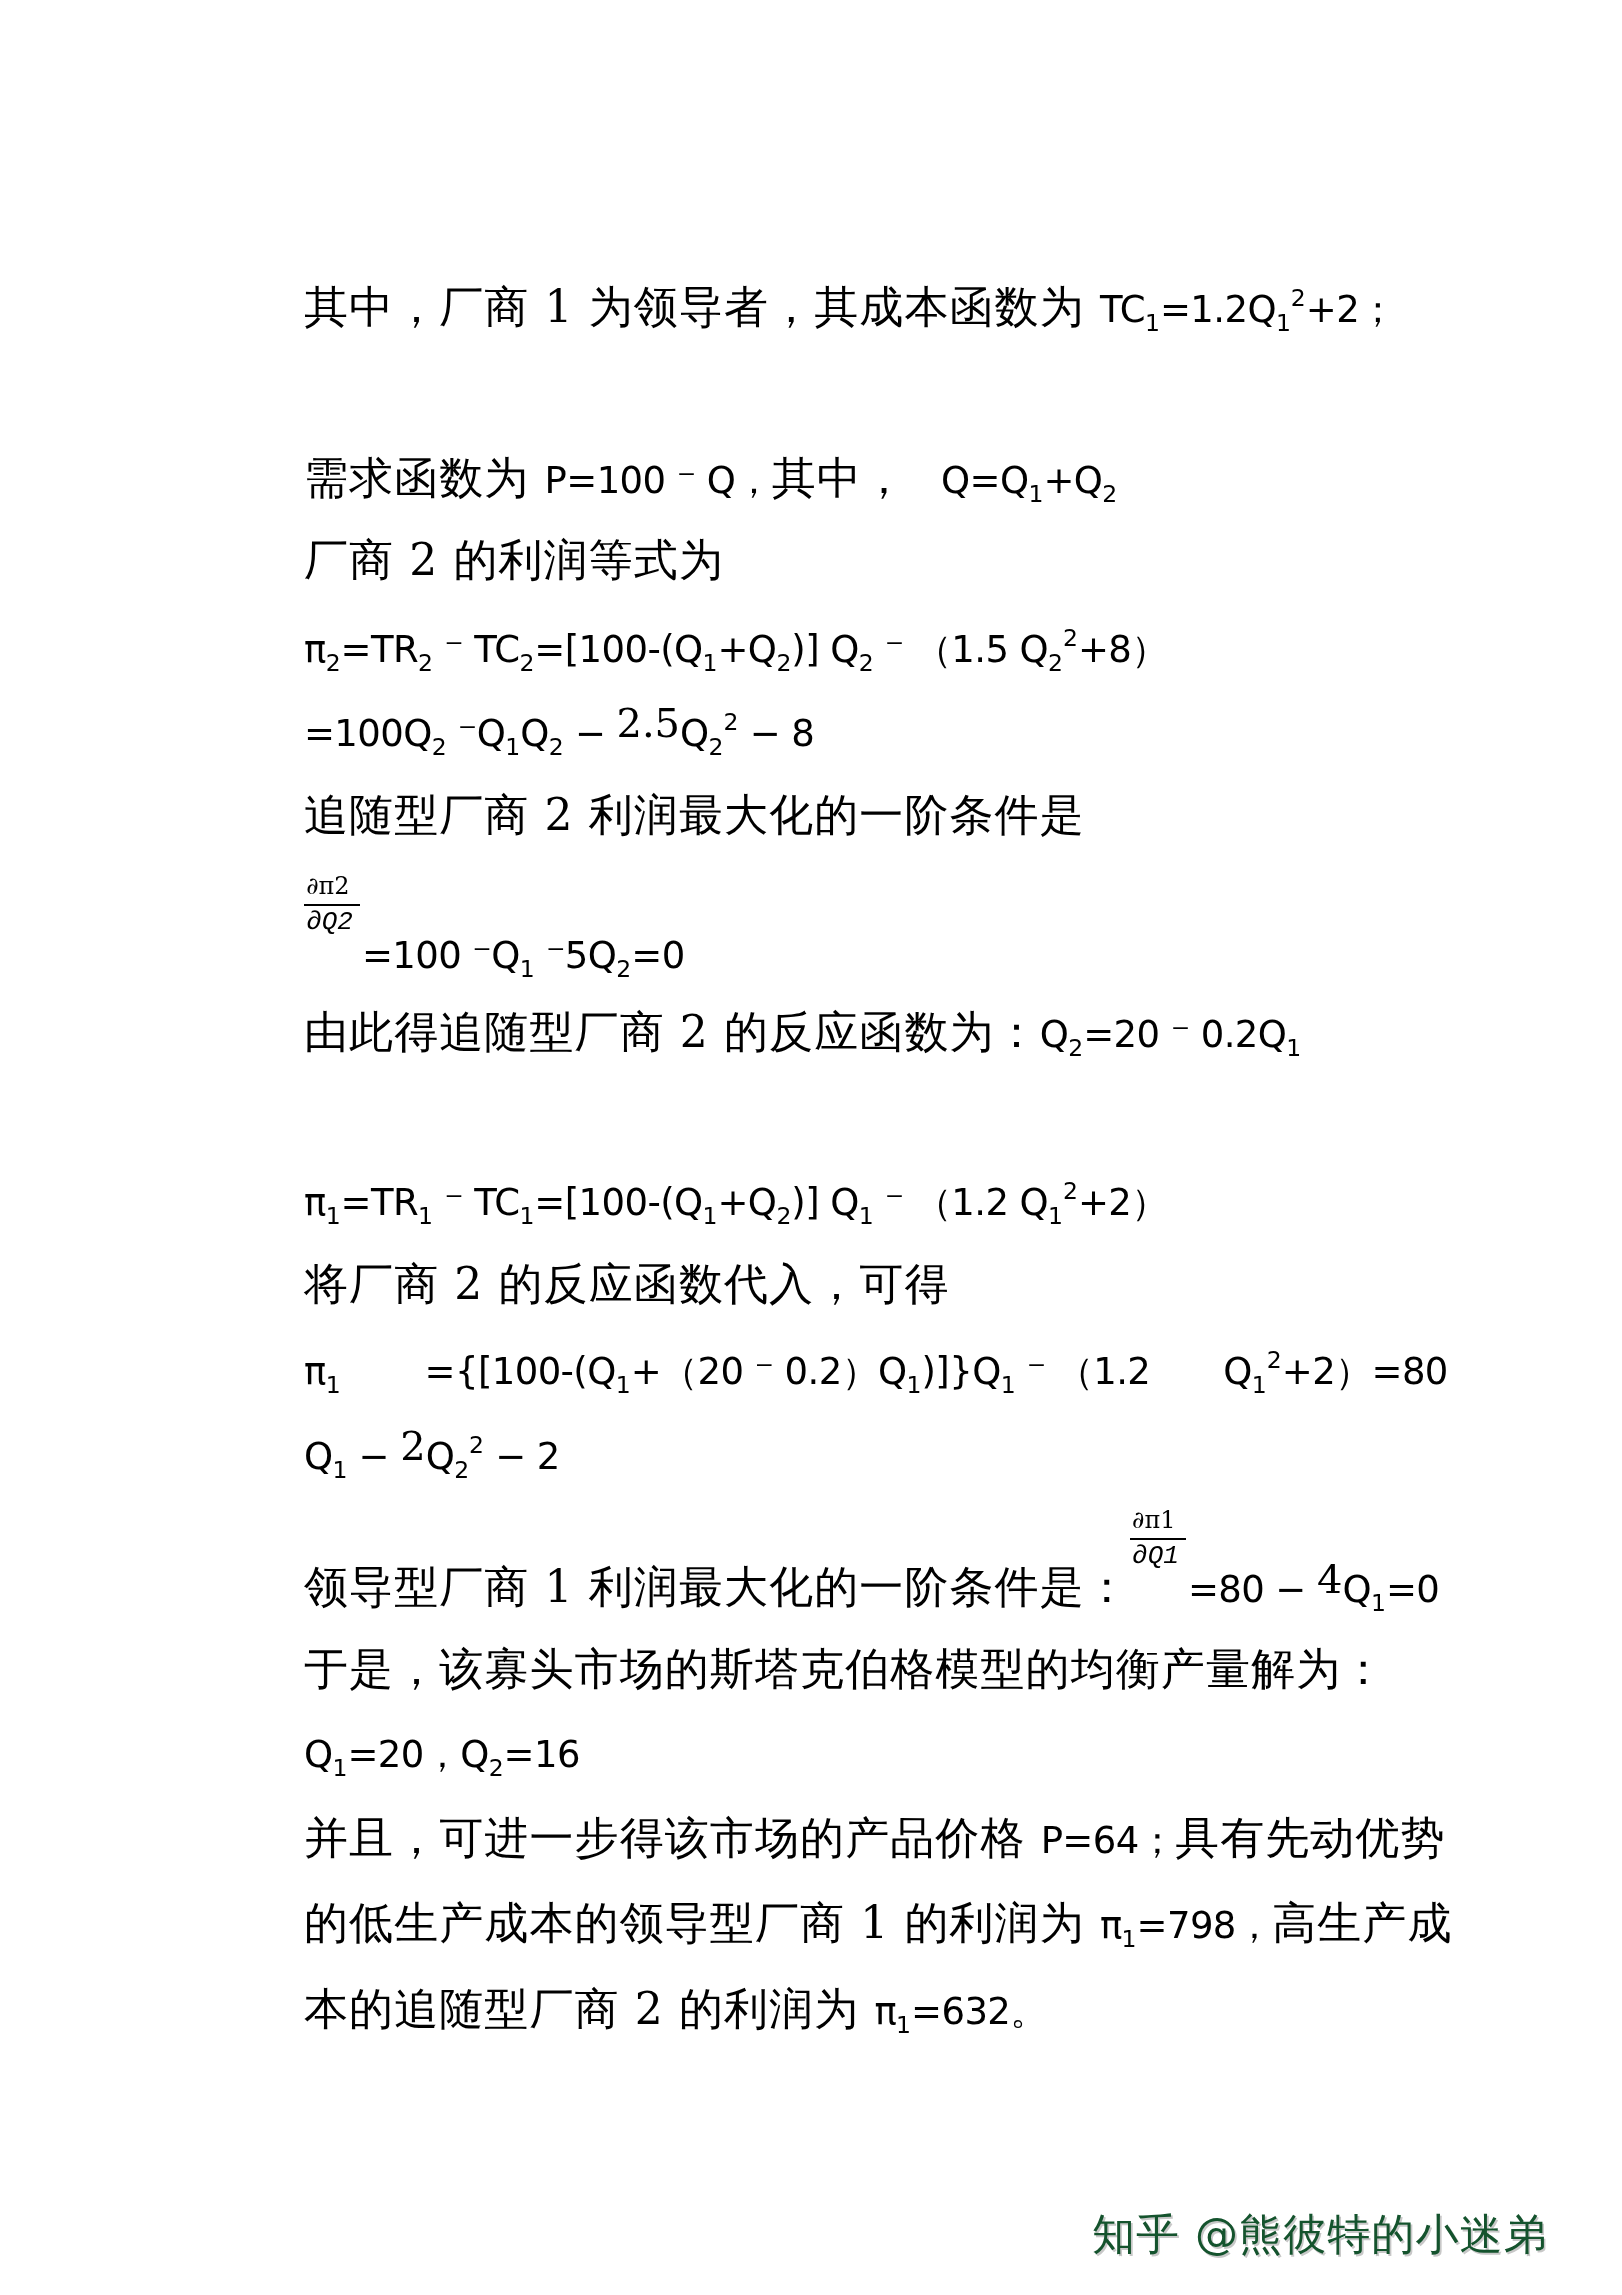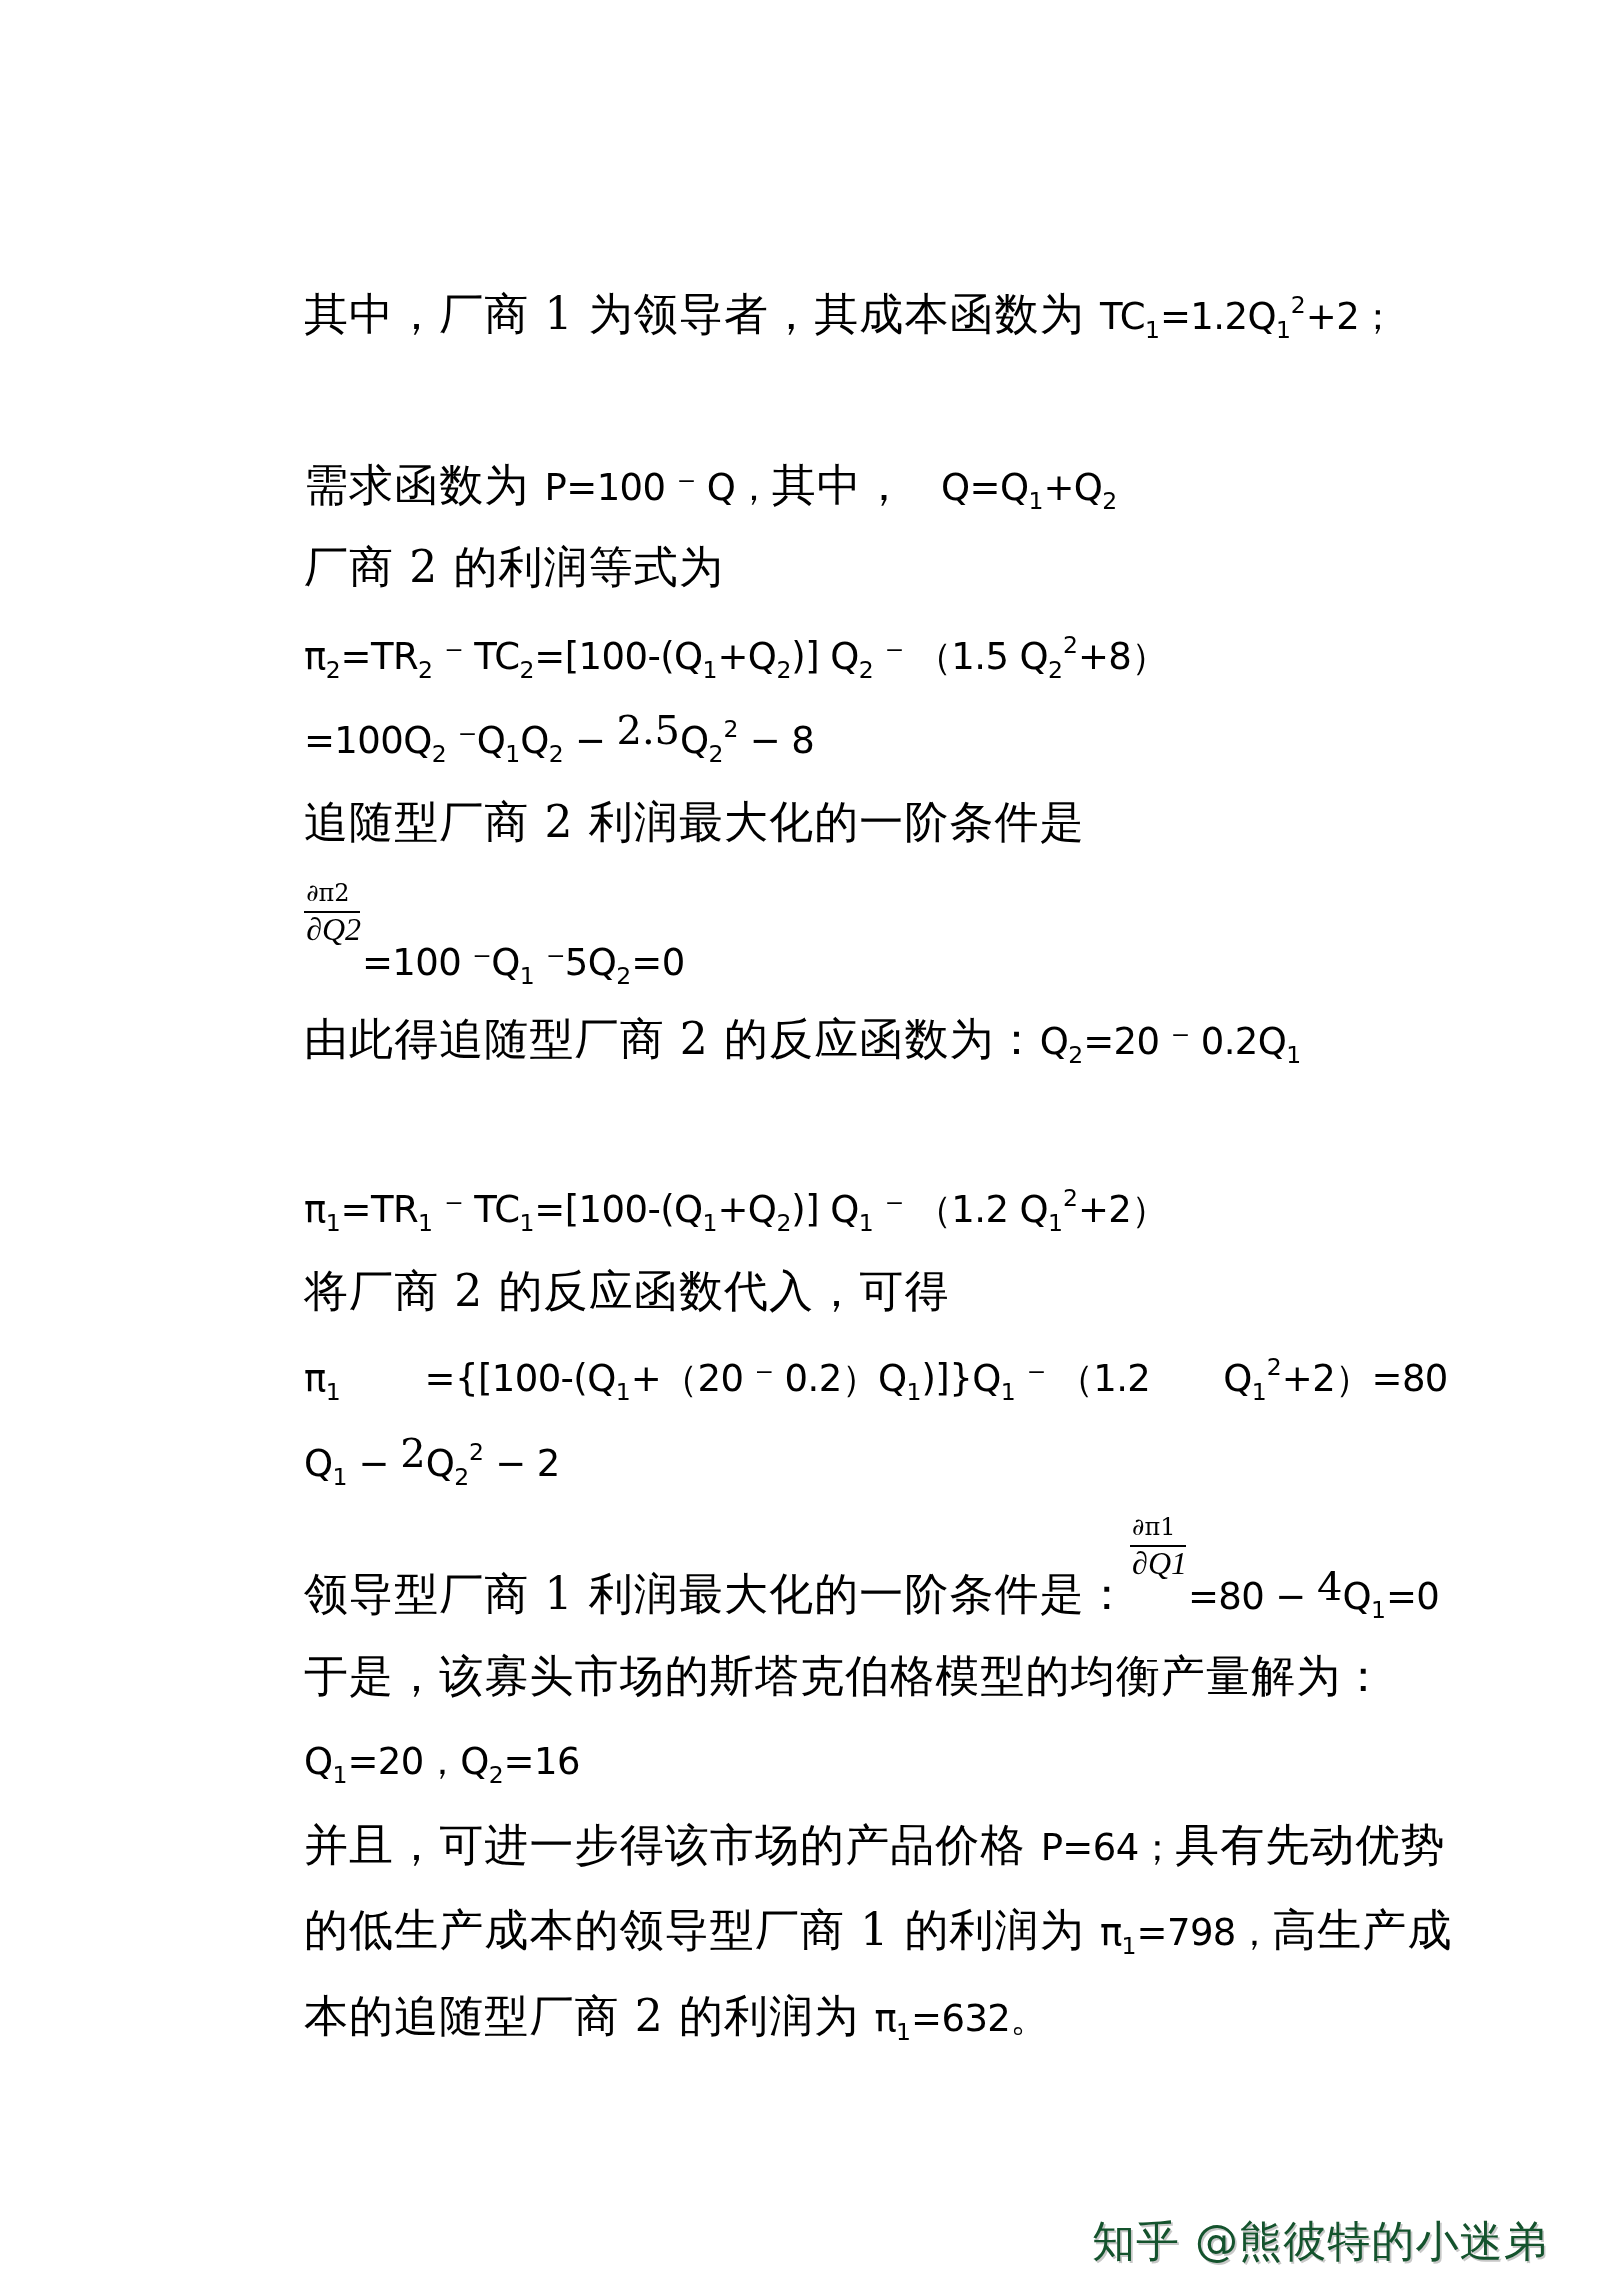--- a/index.html
+++ b/index.html
@@ -1,28 +1,28 @@
 <!DOCTYPE html>
 <html style="font-size:9px"><head>
 <meta charset="utf-8">
 <style>
   html, body { margin:0; padding:0; background:#ffffff; }
   body { width:1623px; height:2295px; position:relative; overflow:hidden; color:#000; }
-  .page { position:absolute; left:0; top:16px; width:1623px; height:1818px; background:#fff; }
+  .page { position:absolute; left:0; top:9px; width:1623px; height:1818px; background:#fff; }
   .line { position:absolute; left:248px; white-space:pre; font-size:44px; line-height:56px; height:56px;
           font-family:"DejaVu Serif","Liberation Serif",serif; color:#000; }
   .cjk { font-family:"DejaVu Serif","Liberation Serif",serif; font-size:44px; letter-spacing:1.1px; }
   .m { font-family:"DejaVu Sans","Liberation Sans",sans-serif; font-size:37px; letter-spacing:-0.6px; }
   .sub { font-family:"DejaVu Sans","Liberation Sans",sans-serif; font-size:23.5px; position:relative; top:9px; }
   .sup { font-family:"DejaVu Sans","Liberation Sans",sans-serif; font-size:23.5px; position:relative; top:-15.7px; }
   .big { font-family:"DejaVu Serif","Liberation Serif",serif; font-size:40px; position:relative; top:-9px; }
   .frac { display:inline-block; position:relative; vertical-align:baseline; width:58px; height:56px; }
   .frac .num { position:absolute; left:2.2px; top:-40px; font-family:"DejaVu Serif","Liberation Serif",serif; font-size:24px; line-height:29px; }
   .frac .bar { position:absolute; left:0; top:-7.8px; width:56px; height:2.2px; background:#000; }
-  .frac .den { position:absolute; left:2.2px; top:-4.5px; font-family:Liberation Serif, serif; font-style:italic; font-size:32px; line-height:29px; }
+  .frac .den { position:absolute; left:2.2px; top:-4.5px; font-family:Liberation Mono, monospace; font-style:italic; font-size:26px; line-height:29px; }
   .watermark { position:absolute; left:1092px; top:2197px; font-family:"DejaVu Sans","Liberation Sans",sans-serif;
                font-size:43px; line-height:56px; color:#14532d; white-space:pre; letter-spacing:1.1px;
                text-shadow: 1.7px 1.7px 0 #c8c8c8; }
   .gap { display:inline-block; }
 </style>
 </head>
 <body>
 
 <div class="page">
 

